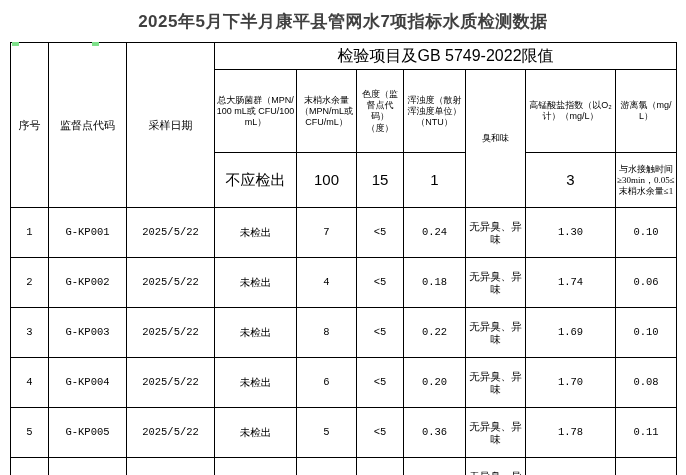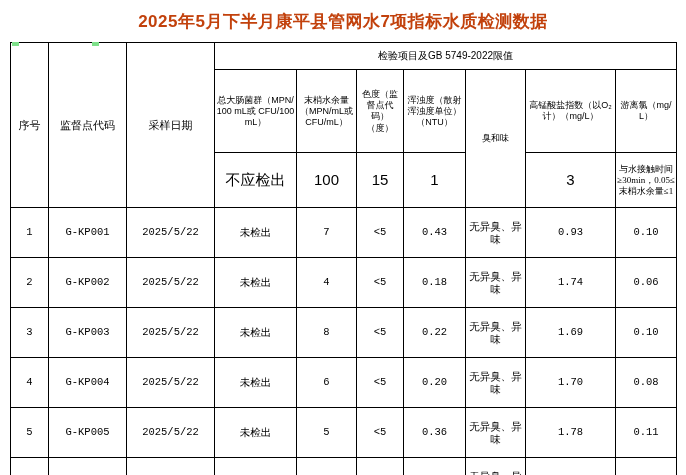--- a/index.html
+++ b/index.html
@@ -20,40 +20,40 @@
     position: relative;
     box-sizing: border-box;
     padding: 0 10px;
   }
   .doc-title {
     text-align: center;
     font-size: 17px;
     font-weight: bold;
     letter-spacing: 0.5px;
     padding: 12px 0 10px 0;
-    color: #c2410c;
+    color: #404040;
     line-height: 1.2;
   }
   table.data {
     border-collapse: collapse;
     width: 666px;
     table-layout: fixed;
     font-size: 10px;
   }
   table.data td, table.data th {
     border: 1px solid #000000;
     text-align: center;
     vertical-align: middle;
     padding: 2px 1px;
     line-height: 1.25;
     font-weight: normal;
     word-break: break-all;
   }
   .hdr-group {
-    font-size: 10px;
+    font-size: 16px;
     height: 22px;
   }
   .hdr-sub {
     font-size: 9px;
     height: 78px;
     padding: 2px 2px;
   }
   .hdr-limit {
     font-size: 15px;
     height: 50px;
@@ -134,23 +134,23 @@
         <td class="hdr-limit small-cn">与水接触时间≥30min，0.05≤末梢水余量≤1</td>
       </tr>
 
       <tr class="body-row">
         <td class="mono">1</td>
         <td class="mono">G-KP001</td>
         <td class="mono">2025/5/22</td>
         <td class="cn">未检出</td>
         <td class="mono">7</td>
         <td class="mono">&lt;5</td>
-        <td class="mono">0.43</td>
-        <td class="small-cn">无异臭、异味</td>
-        <td class="mono">0.93</td>
+        <td class="mono">0.24</td>
+        <td class="small-cn">无异臭、异味</td>
+        <td class="mono">1.30</td>
         <td class="mono">0.10</td>
       </tr>
 
       <tr class="body-row">
         <td class="mono">2</td>
         <td class="mono">G-KP002</td>
         <td class="mono">2025/5/22</td>
         <td class="cn">未检出</td>
         <td class="mono">4</td>
         <td class="mono">&lt;5</td>

